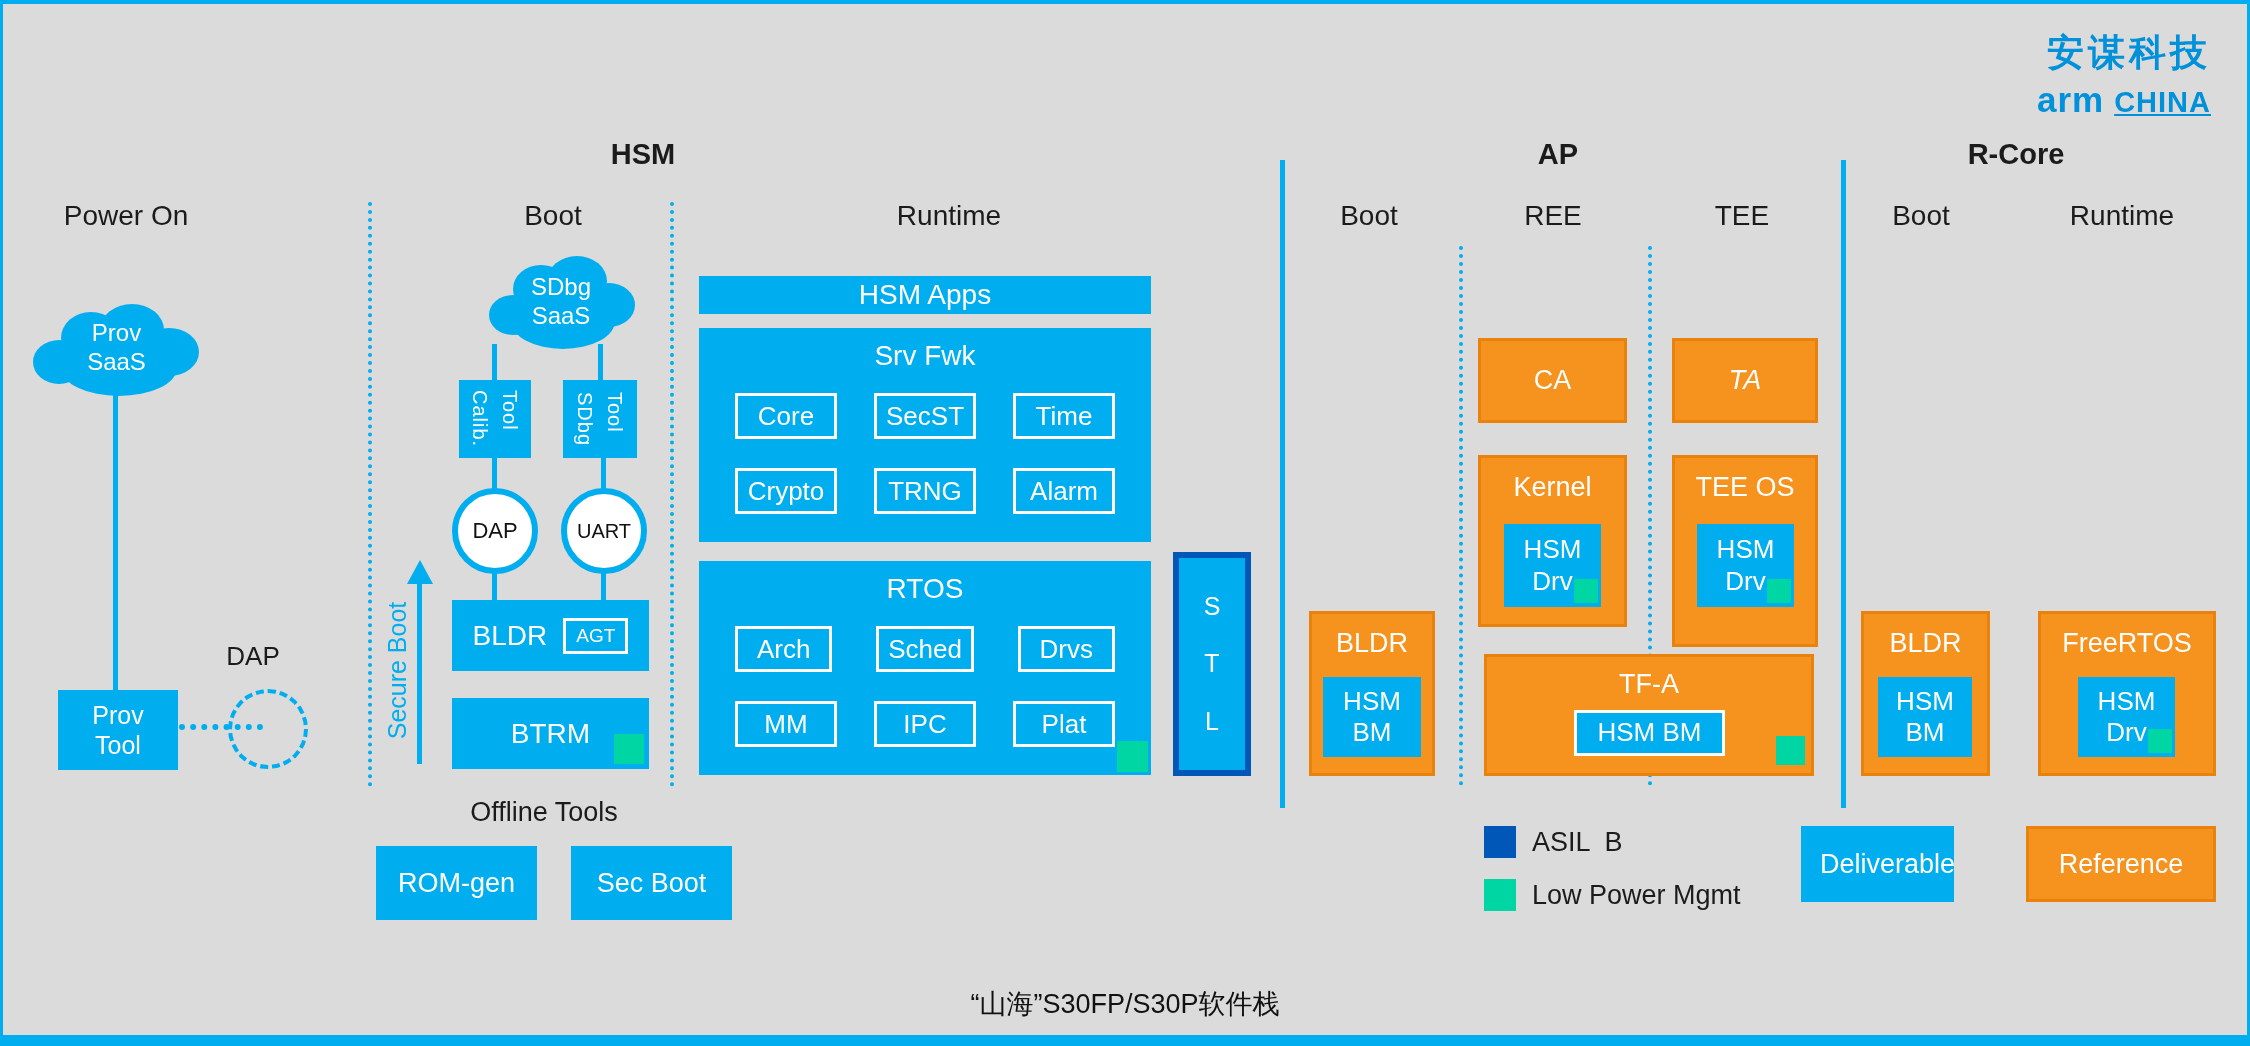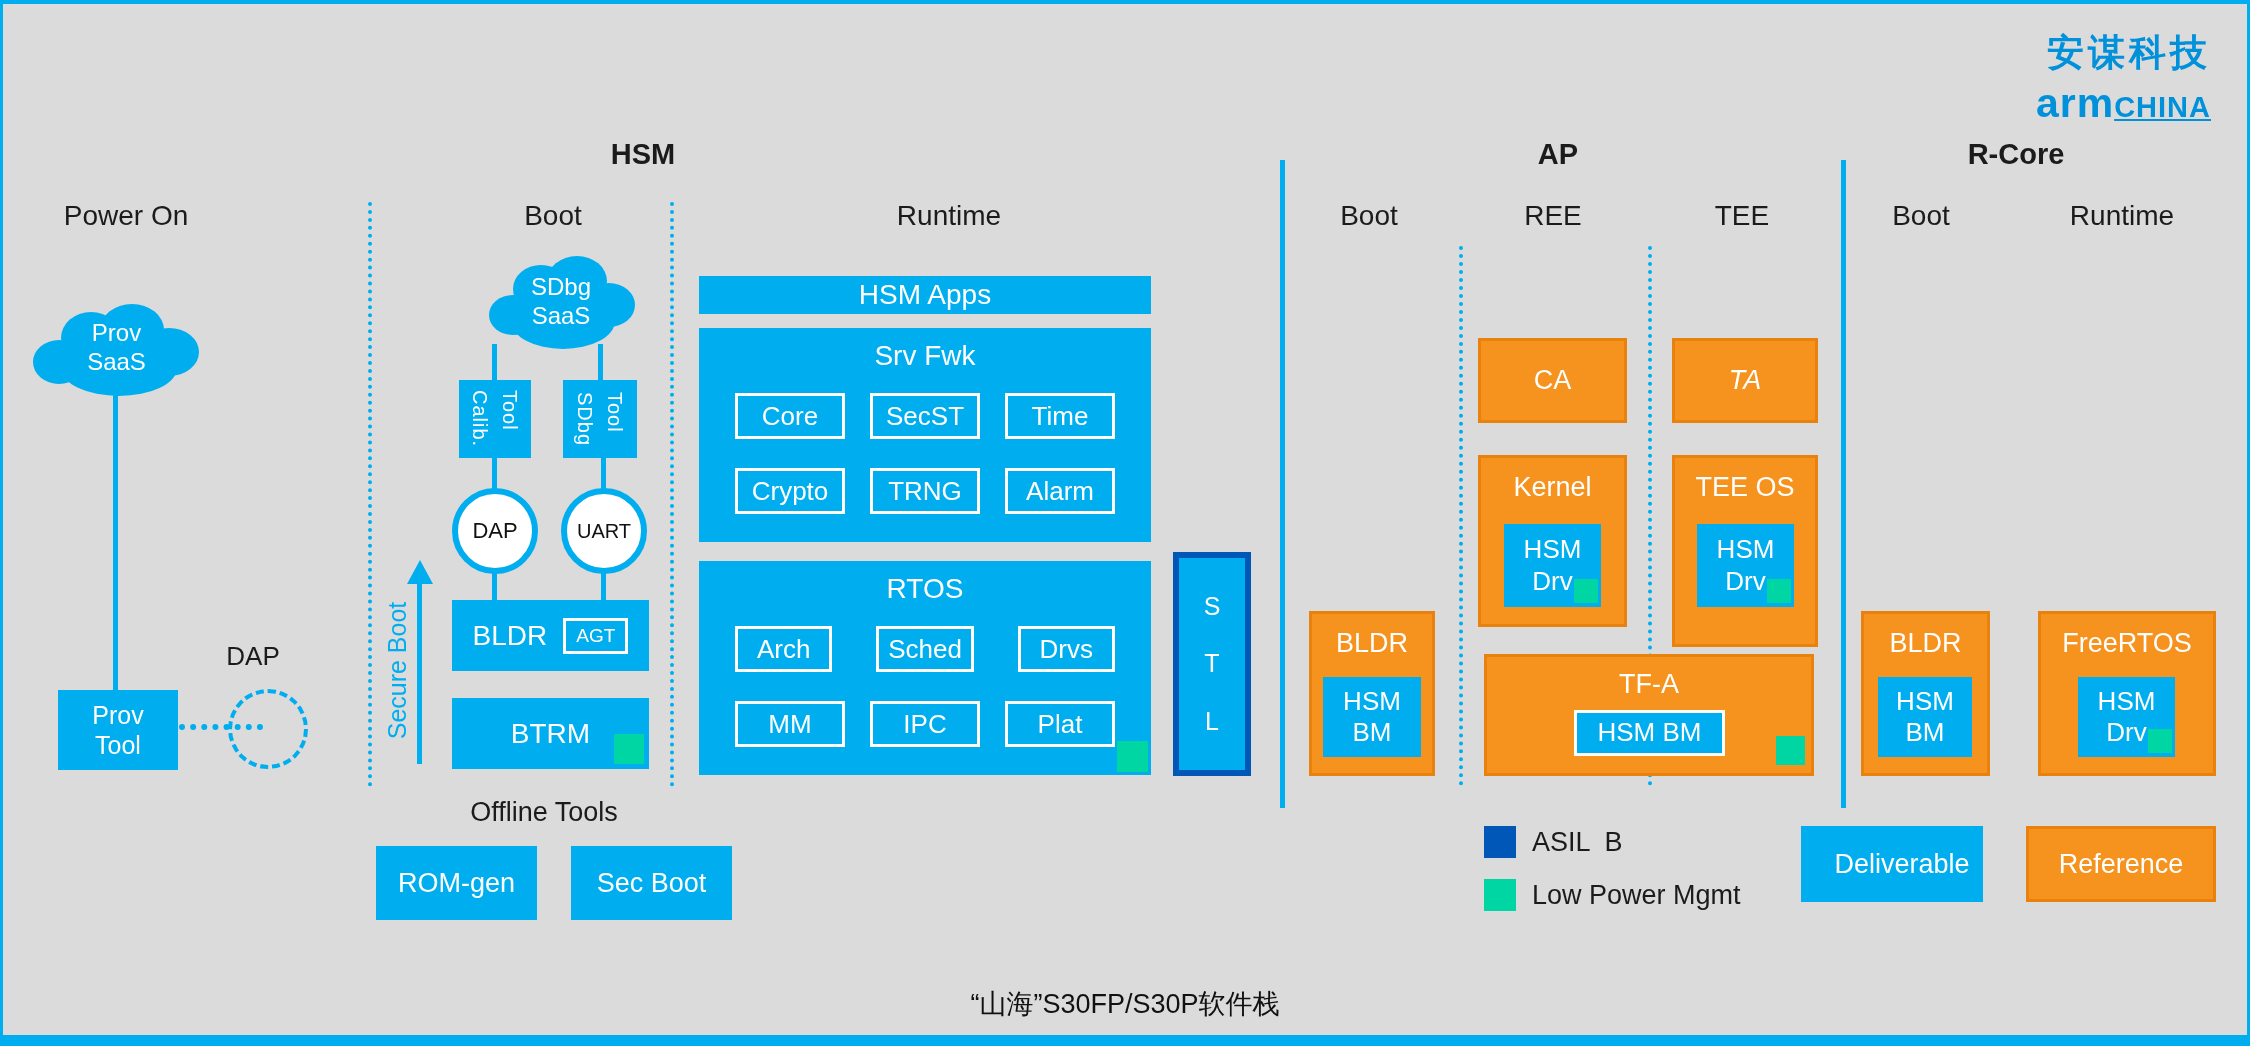--- a/index.html
+++ b/index.html
@@ -30,21 +30,21 @@
   .cloud svg { position:absolute; left:0; top:0; width:100%; height:100%; }
   .cloud .ctext { position:absolute; left:0; top:0; right:0; bottom:0; display:flex; align-items:center;
                   justify-content:center; color:#fff; white-space:pre-line; text-align:center; line-height:1.2; }
 
   .tool-box { position:absolute; background:#00AEEF; color:#fff; display:flex;
               align-items:center; justify-content:center; }
   .tool-box span { writing-mode:vertical-lr; white-space:pre-line; line-height:1.5; letter-spacing:1px; }
 
   .panel-title { position:absolute; left:0; right:0; text-align:center; color:#fff; }
   .mod-row { position:absolute; left:36px; right:36px; height:46px; display:flex; justify-content:space-between; }
-  .modcell { width:110px; height:46px; border:3px solid #fff; display:flex; align-items:center;
+  .modcell { width:102px; height:46px; border:3px solid #fff; display:flex; align-items:center;
              justify-content:center; font-size:26px; color:#fff; }
 
   .green-sq { position:absolute; background:#00D6A4; }
   .blue-sq  { position:absolute; background:#0057B8; }
 
   .inner-cyan { position:absolute; background:#00AEEF; color:#fff; display:flex; align-items:center;
                 justify-content:center; text-align:center; white-space:pre-line; line-height:1.2; }
 
   .arrow-up { position:absolute; width:0; height:0; border-left:13px solid transparent;
               border-right:13px solid transparent; border-bottom:24px solid #00AEEF; }
@@ -54,21 +54,21 @@
 
   .stl { position:absolute; background:#00AEEF; border:6px solid #0057B8; color:#fff; display:flex;
          align-items:center; justify-content:center; text-align:center; white-space:pre-line;
          font-size:25px; line-height:2.3; }
 
   .legend-label { position:absolute; color:#1b1b1b; display:flex; align-items:center; white-space:pre; }
 
   .logo { position:absolute; text-align:right; color:#0091DA; }
   .logo-cn { font-size:37px; font-weight:bold; letter-spacing:4px; }
   .logo-row { margin-top:2px; font-weight:bold; }
-  .logo-arm { font-size:41px; letter-spacing:1px; }
+  .logo-arm { font-size:35px; margin-right:10px; letter-spacing:1px; }
   .logo-china { font-size:29px; letter-spacing:1px;text-decoration:underline; }
 
   .caption { position:absolute; left:0; right:0; text-align:center; color:#111; }
 </style>
 </head>
 <body>
 
 <div class="stage">
 
   <div class="logo" style="right:36px; top:24px;">
@@ -253,18 +253,18 @@
 
   <div class="panel orange" style="left:2035px; top:607px; width:178px; height:165px;">
     <div class="panel-title fs27" style="top:14px;">FreeRTOS</div>
     <div class="inner-cyan fs26" style="left:37px; top:63px; width:97px; height:80px;">
       <span>HSM
 Drv</span>
       <span class="green-sq" style="right:3px; bottom:4px; width:24px; height:24px;"></span>
     </div>
   </div>
 
-  <div class="box cyan fs27" style="left:1798px; top:822px; width:182px; height:76px;padding-left:20px;">Deliverable</div>
+  <div class="box cyan fs27" style="left:1798px; top:822px; width:153px; height:76px;padding-left:20px;">Deliverable</div>
   <div class="box orange fs27" style="left:2023px; top:822px; width:190px; height:76px;">Reference</div>
 
   <div class="caption fs27" style="top:982px;">“山海”S30FP/S30P软件栈</div>
 
 </div>
 
 </body></html>

